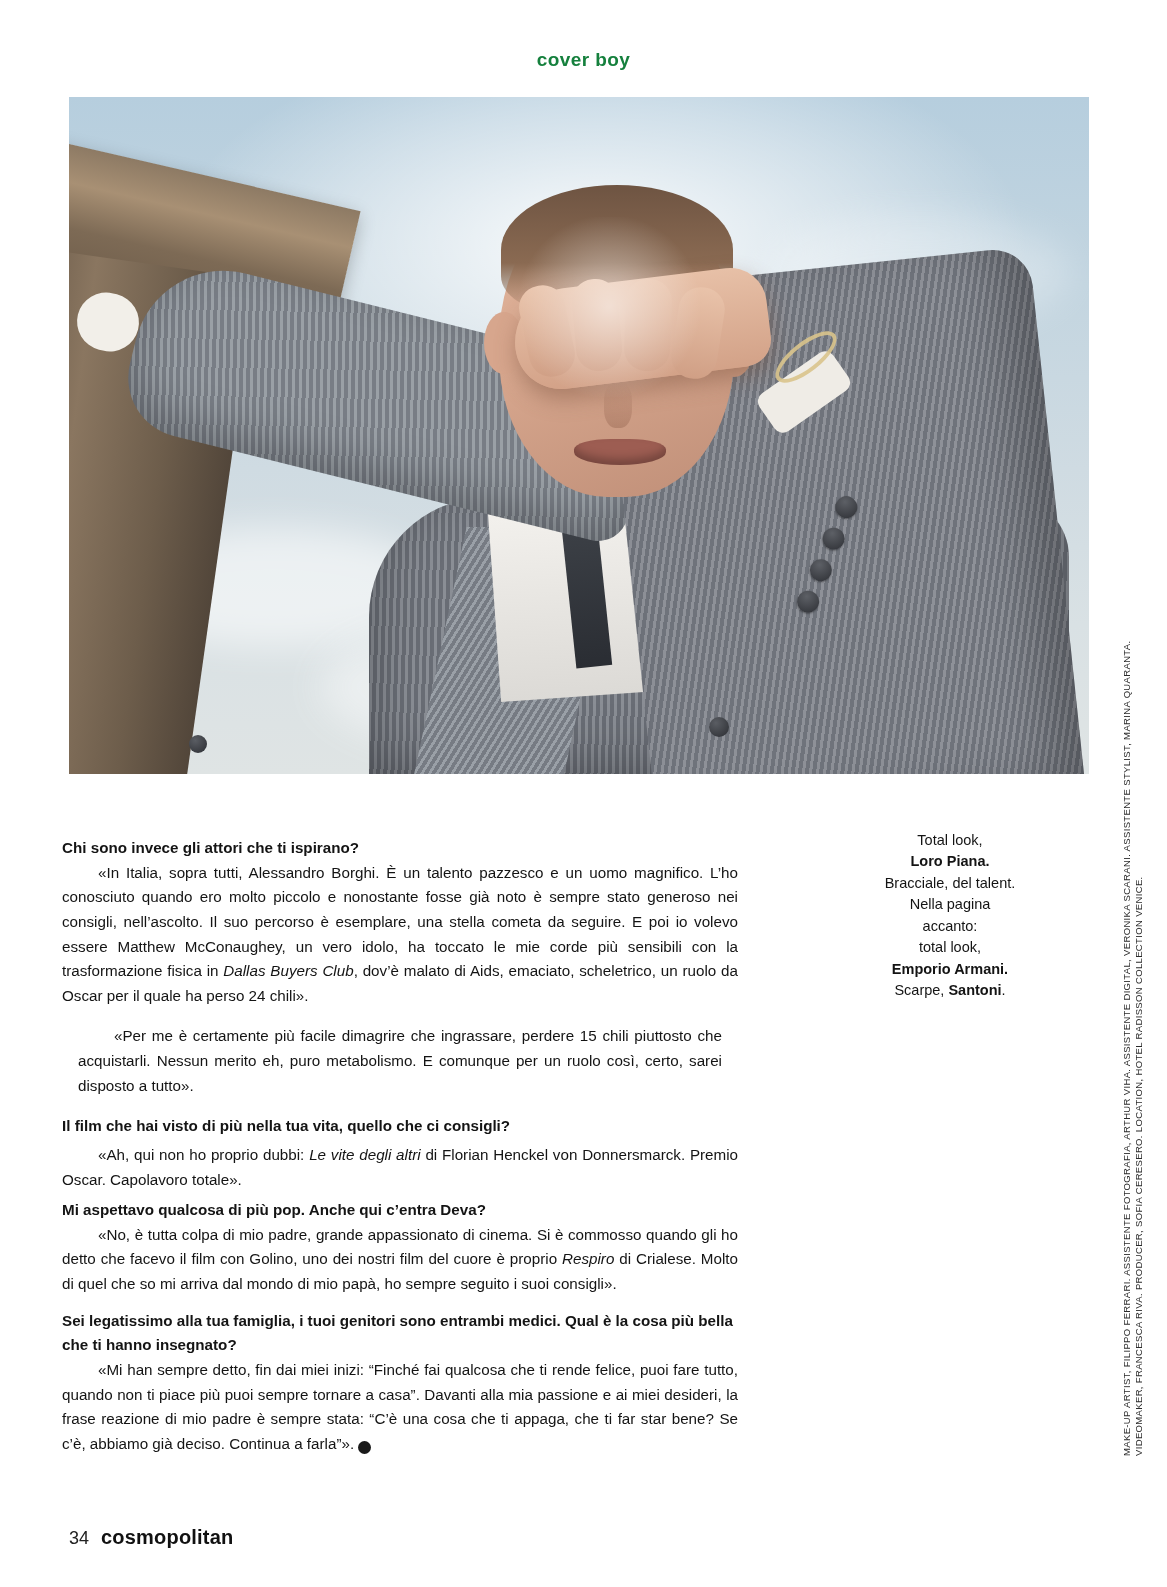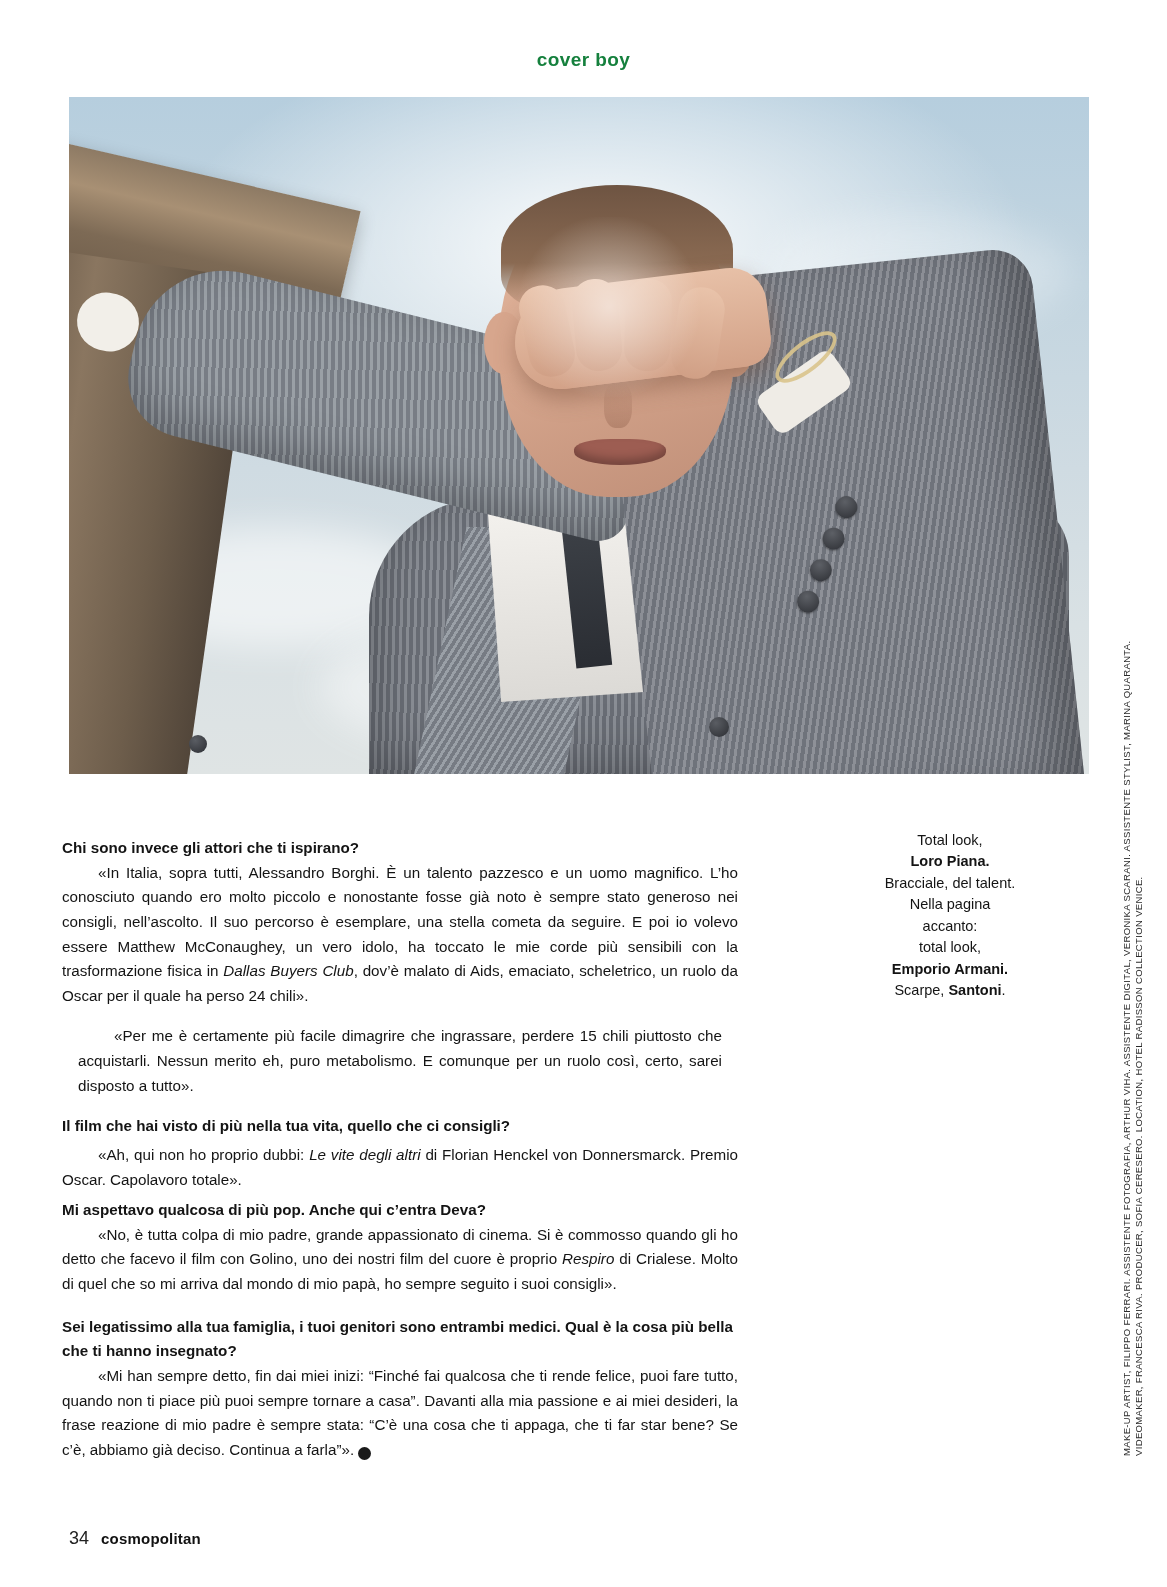--- a/index.html
+++ b/index.html
@@ -329,21 +329,21 @@
     bottom: 38px;
     display: flex;
     align-items: baseline;
     gap: 12px;
   }
   .folio {
     font-size: 18px;
     color: #222;
   }
   .magazine {
-    font-size: 15px;
+    font-size: 20px;
     font-weight: bold;
     letter-spacing: .2px;
     color: #111;
   }
 </style>
 </head>
 <body>
 
 <div class="page-header">cover boy</div>
 
@@ -402,21 +402,21 @@
 </div>
 
 <div class="article" id="article-body">
     <p class="q" style="margin: 6px 0px 0px;">Chi sono invece gli attori che ti ispirano?</p>
     <p class="a" style="margin: 0px;">«In Italia, sopra tutti, Alessandro Borghi. È un talento pazzesco e un uomo magnifico. L’ho conosciuto quando ero molto piccolo e nonostante fosse già noto è sempre stato generoso nei consigli, nell’ascolto. Il suo percorso è esemplare, una stella cometa da seguire. E poi io volevo essere Matthew McConaughey, un vero idolo, ha toccato le mie corde più sensibili con la trasformazione fisica in <em>Dallas Buyers Club</em>, dov’è malato di Aids, emaciato, scheletrico, un ruolo da Oscar per il quale ha perso 24 chili».</p>
     <p class="a" style="margin: 16px;">«Per me è certamente più facile dimagrire che ingrassare, perdere 15 chili piuttosto che acquistarli. Nessun merito eh, puro metabolismo. E comunque per un ruolo così, certo, sarei disposto a tutto».</p>
     <p class="q" style="margin: 6px 0px 4px;">Il film che hai visto di più nella tua vita, quello che ci consigli?</p>
     <p class="a" style="margin: 0px;">«Ah, qui non ho proprio dubbi: <em>Le vite degli altri</em> di Florian Henckel von Donnersmarck. Premio Oscar. Capolavoro totale».</p>
     <p class="q" style="margin: 6px 0px 0px;">Mi aspettavo qualcosa di più pop. Anche qui c’entra Deva?</p>
     <p class="a" style="margin: 0px;">«No, è tutta colpa di mio padre, grande appassionato di cinema. Si è commosso quando gli ho detto che facevo il film con Golino, uno dei nostri film del cuore è proprio <em>Respiro</em> di Crialese. Molto di quel che so mi arriva dal mondo di mio papà, ho sempre seguito i suoi consigli».</p>
-    <p class="q" style="margin: 18px 0px 0px;">Sei legatissimo alla tua famiglia, i tuoi genitori sono entrambi medici. Qual è la cosa più bella che ti hanno insegnato?</p>
+    <p class="q" style="margin: 12px 0px 0px;">Sei legatissimo alla tua famiglia, i tuoi genitori sono entrambi medici. Qual è la cosa più bella che ti hanno insegnato?</p>
     <p class="a" style="margin: 0px;">«Mi han sempre detto, fin dai miei inizi: “Finché fai qualcosa che ti rende felice, puoi fare tutto, quando non ti piace più puoi sempre tornare a casa”. Davanti alla mia passione e ai miei desideri, la frase reazione di mio padre è sempre stata: “C’è una cosa che ti appaga, che ti far star bene? Se c’è, abbiamo già deciso. Continua a farla”».<span class="endmark">C</span></p>
   </div>
 
 <div class="credits" id="credits-box">
     <div>Total look,</div>
     <div><b>Loro Piana.</b></div>
     <div>Bracciale, del talent.</div>
     <div>Nella pagina</div>
     <div>accanto:</div>
     <div>total look,</div>

